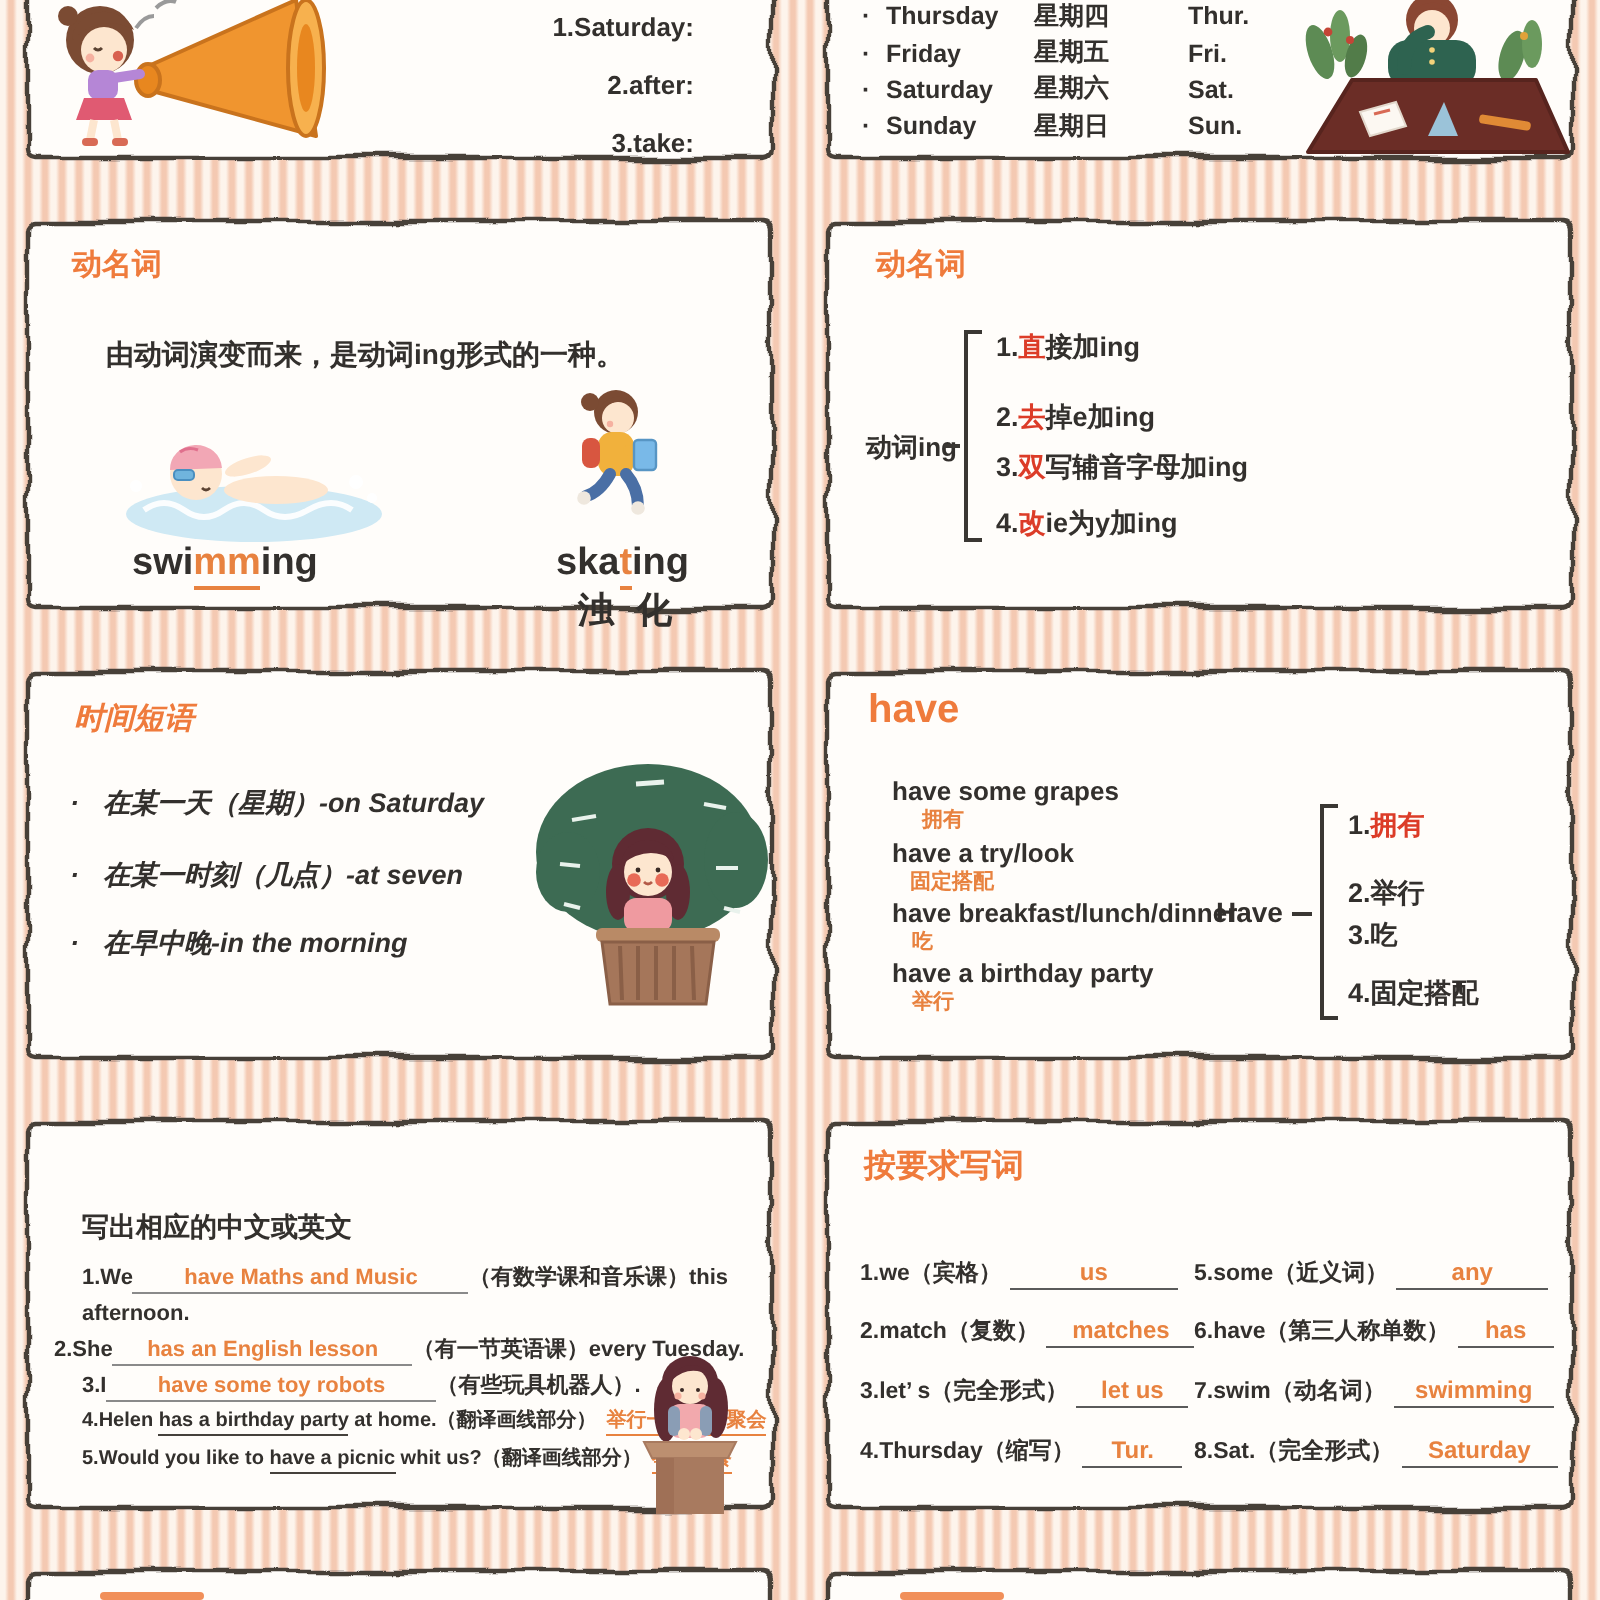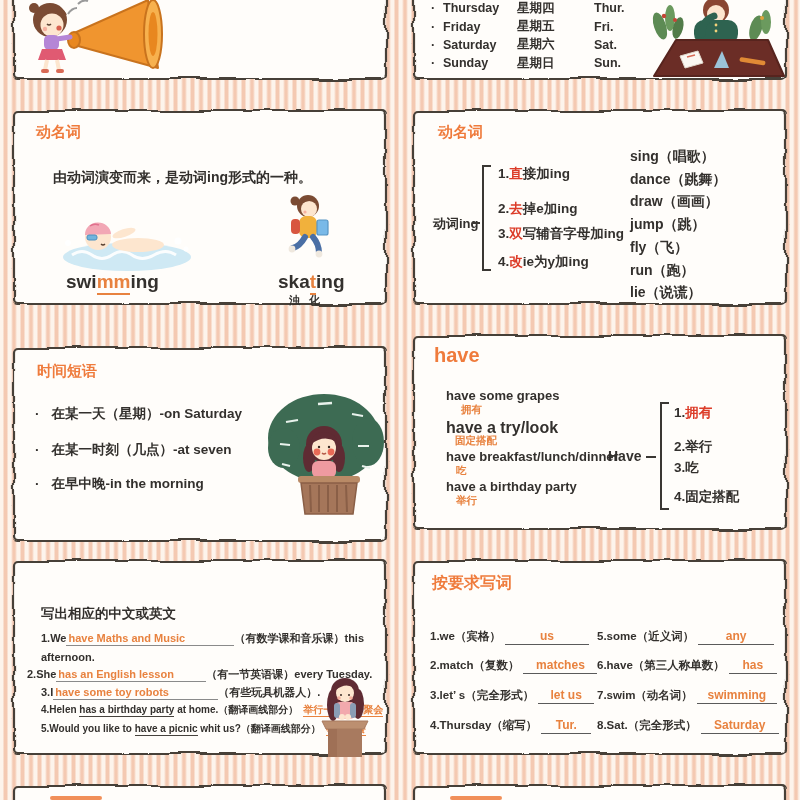--- a/index.html
+++ b/index.html
@@ -19,21 +19,21 @@
   .abs { position:absolute; white-space:nowrap; }
   .t-orange { color:var(--orange,#ef7b3c); font-weight:bold; }
   .red { color:var(--red,#dc3c28); }
   .ans { color:var(--answer,#e8823f); }
   .title-sm { font-size:15px; }
   .hl-letter { color:var(--answer,#e8823f); border-bottom:2px solid var(--answer,#e8823f); padding-bottom:1px;text-align:right; }
   .bracket { position:absolute; border-left:2px solid #3a3733; width:8px; }
   .bracket::before, .bracket::after { content:""; position:absolute; left:0; width:7px; height:2px; background:#3a3733; }
   .bracket::before { top:0; } .bracket::after { bottom:0; }
   .dash { position:absolute; height:2px; background:#3a3733; }
-  .blank { display:inline-block; border-bottom:1.5px solid #8a8a8a; text-align:left;
+  .blank { display:inline-block; border-bottom:1.5px solid #8a8a8a; text-align:center;
            color:var(--answer,#e8823f); padding:0 2px 1px 2px; }
   .blank2 { display:inline-block; border-bottom:1.5px solid #5a5a5a; text-align:center;
             color:var(--answer,#e8823f); padding:0 2px 1px 2px; margin-left:4px; font-size:12px; }
   .ul-dark { border-bottom:1.3px solid #45413c; padding-bottom:0.5px; }
   .ul-orange { border-bottom:1.3px solid var(--answer,#e8823f); padding-bottom:0.5px; }
   .qline { font-size:11px; }
   .days-row { display:grid; grid-template-columns:12px 74px 77px 60px; align-items:center; height:18.4px; font-size:12.5px; }
   .example-line { line-height:22.7px; font-size:14px; }
   .sliver { position:absolute; background:var(--orange,#ef7b3c); border-radius:2px; opacity:.85; }
 </style>
@@ -71,20 +71,25 @@
         <circle cx="25" cy="35" r="2.2" fill="#f6b1a0"></circle>
         <circle cx="39" cy="34" r="2.6" fill="#d8604f"></circle>
         <rect x="24" y="41" width="15" height="15" rx="5" fill="#b586d6"></rect>
         <line x1="37" y1="45" x2="50" y2="43" stroke="#b586d6" stroke-width="5" stroke-linecap="round"></line>
         <polygon points="22,55 42,55 46,66 18,66" fill="#e05a72"></polygon>
         <line x1="27" y1="66" x2="25" y2="76" stroke="#fde6cf" stroke-width="4"></line>
         <line x1="37" y1="66" x2="39" y2="76" stroke="#fde6cf" stroke-width="4"></line>
         <rect x="21" y="75" width="8" height="4" rx="2" fill="#d86a55"></rect>
         <rect x="36" y="75" width="8" height="4" rx="2" fill="#d86a55"></rect>
       </svg>
+      <div class="abs" style="right:45px; top:119px; text-align:right; font-size:13px; line-height:29px;">
+        <span style="display:block">1.Saturday:</span>
+        <span style="display:block">2.after:</span>
+        <span style="display:block">3.take:</span>
+      </div>
     </div>
   </section>
 
   <section class="slide" style="left:408px; top:-120px;">
     <svg class="paper" viewBox="0 0 384 205" preserveAspectRatio="none">
         <rect x="6" y="6" width="372" height="193" rx="4" filter="url(#roughen)"></rect>
       </svg>
     <div class="content">
       <div class="abs" style="left:23px; top:119px;">
         <div class="days-row">
@@ -172,21 +177,21 @@
         <line x1="40" y1="32" x2="47" y2="34" stroke="#f1b13c" stroke-width="5" stroke-linecap="round"></line>
         <rect x="43" y="27" width="11" height="15" rx="2" fill="#79b9e8" stroke="#5795c4" stroke-width="1.2"></rect>
         <path d="M31,44 q-5,9 -12,11" stroke="#4a6fa5" stroke-width="6" fill="none" stroke-linecap="round"></path>
         <path d="M39,44 q6,7 6,16" stroke="#4a6fa5" stroke-width="6" fill="none" stroke-linecap="round"></path>
         <circle cx="18" cy="56" r="3.4" fill="#efe8de"></circle>
           <circle cx="45" cy="61" r="3.4" fill="#efe8de"></circle>
       </svg>
       <div class="abs" style="left:270px; top:166px; font-size:19px;">
         <span>ska</span><span class="hl-letter">t</span><span>ing</span>
       </div>
-      <div class="abs" style="left:281px; top:188px; font-size:11px; letter-spacing:3px;">浊 化</div>
+      <div class="abs" style="left:281px; top:188px; font-size:18px; letter-spacing:3px;">浊 化</div>
     </div>
   </section>
 
   <section class="slide" style="left:408px; top:105px;">
     <svg class="paper" viewBox="0 0 384 205" preserveAspectRatio="none">
         <rect x="6" y="6" width="372" height="193" rx="4" filter="url(#roughen)"></rect>
       </svg>
     <div class="content">
       <div class="abs t-orange title-sm" style="left:30px; top:18px;">动名词</div>
       <div class="abs" style="left:25px; top:110px; font-size:13px;">动词ing</div>
@@ -197,33 +202,24 @@
       </div>
       <div class="abs" style="left:90px; top:95px; font-size:13.5px;">
         <span>2.</span><span class="red">去</span><span>掉e加ing</span>
       </div>
       <div class="abs" style="left:90px; top:120px; font-size:13.5px;">
         <span>3.</span><span class="red">双</span><span>写辅音字母加ing</span>
       </div>
       <div class="abs" style="left:90px; top:148px; font-size:13.5px;">
         <span>4.</span><span class="red">改</span><span>ie为y加ing</span>
       </div>
-      <div class="abs" style="left:222px; top:40px;">
-        <div class="example-line">sing（唱歌）</div>
-        <div class="example-line">dance（跳舞）</div>
-        <div class="example-line">draw（画画）</div>
-        <div class="example-line">jump（跳）</div>
-        <div class="example-line">fly（飞）</div>
-        <div class="example-line">run（跑）</div>
-        <div class="example-line">lie（说谎）</div>
-      </div>
-    </div>
-  </section>
-
-  <section class="slide" style="left:8px; top:342px;">
+    </div>
+  </section>
+
+  <section class="slide" style="left:8px; top:330px;font-style:italic;">
     <svg class="paper" viewBox="0 0 384 205" preserveAspectRatio="none">
         <rect x="6" y="6" width="372" height="193" rx="4" filter="url(#roughen)"></rect>
       </svg>
     <div class="content">
       <div class="abs t-orange title-sm" style="left:29px; top:20px;">时间短语</div>
       <div class="abs" style="left:27px; top:63px; font-size:13.5px;"><span style="margin-right:12px">·</span><span>在某一天（星期）-on Saturday</span></div>
       <div class="abs" style="left:27px; top:99px; font-size:13.5px;"><span style="margin-right:12px">·</span><span>在某一时刻（几点）-at seven</span></div>
       <div class="abs" style="left:27px; top:133px; font-size:13.5px;"><span style="margin-right:12px">·</span><span>在早中晚-in the morning</span></div>
       <svg class="abs" style="right:4px; top:46px;" width="122" height="128" viewBox="0 0 122 128">
         <ellipse cx="58" cy="50" rx="56" ry="44" fill="#3d6b53"></ellipse>
@@ -259,21 +255,21 @@
   </section>
 
   <section class="slide" style="left:408px; top:330px;">
     <svg class="paper" viewBox="0 0 384 205" preserveAspectRatio="none">
         <rect x="6" y="6" width="372" height="193" rx="4" filter="url(#roughen)"></rect>
       </svg>
     <div class="content">
       <div class="abs t-orange" style="left:26px; top:14px; font-size:20px;">have</div>
       <div class="abs" style="left:38px; top:58px; font-size:13px;">have some grapes</div>
       <div class="abs ans" style="left:53px; top:73px; font-size:10.5px;">拥有</div>
-      <div class="abs" style="left:38px; top:89px; font-size:16px;">have a try/look</div>
+      <div class="abs" style="left:38px; top:89px; font-size:13px;">have a try/look</div>
       <div class="abs ans" style="left:47px; top:104px; font-size:10.5px;">固定搭配</div>
       <div class="abs" style="left:38px; top:119px; font-size:13px;">have breakfast/lunch/dinner</div>
       <div class="abs ans" style="left:48px; top:134px; font-size:10.5px;">吃</div>
       <div class="abs" style="left:38px; top:149px; font-size:13px;">have a birthday party</div>
       <div class="abs ans" style="left:48px; top:164px; font-size:10.5px;">举行</div>
       <div class="abs" style="left:200px; top:118px; font-size:14px;">Have</div>
       <div class="dash" style="left:238px; top:126px; width:10px;"></div>
       <div class="bracket" style="left:252px; top:72px; height:108px;"></div>
       <div class="abs" style="left:266px; top:74px; font-size:13.5px;"><span>1.</span><span class="red">拥有</span></div>
       <div class="abs" style="left:266px; top:108px; font-size:13.5px;"><span>2.</span><span>举行</span></div>

